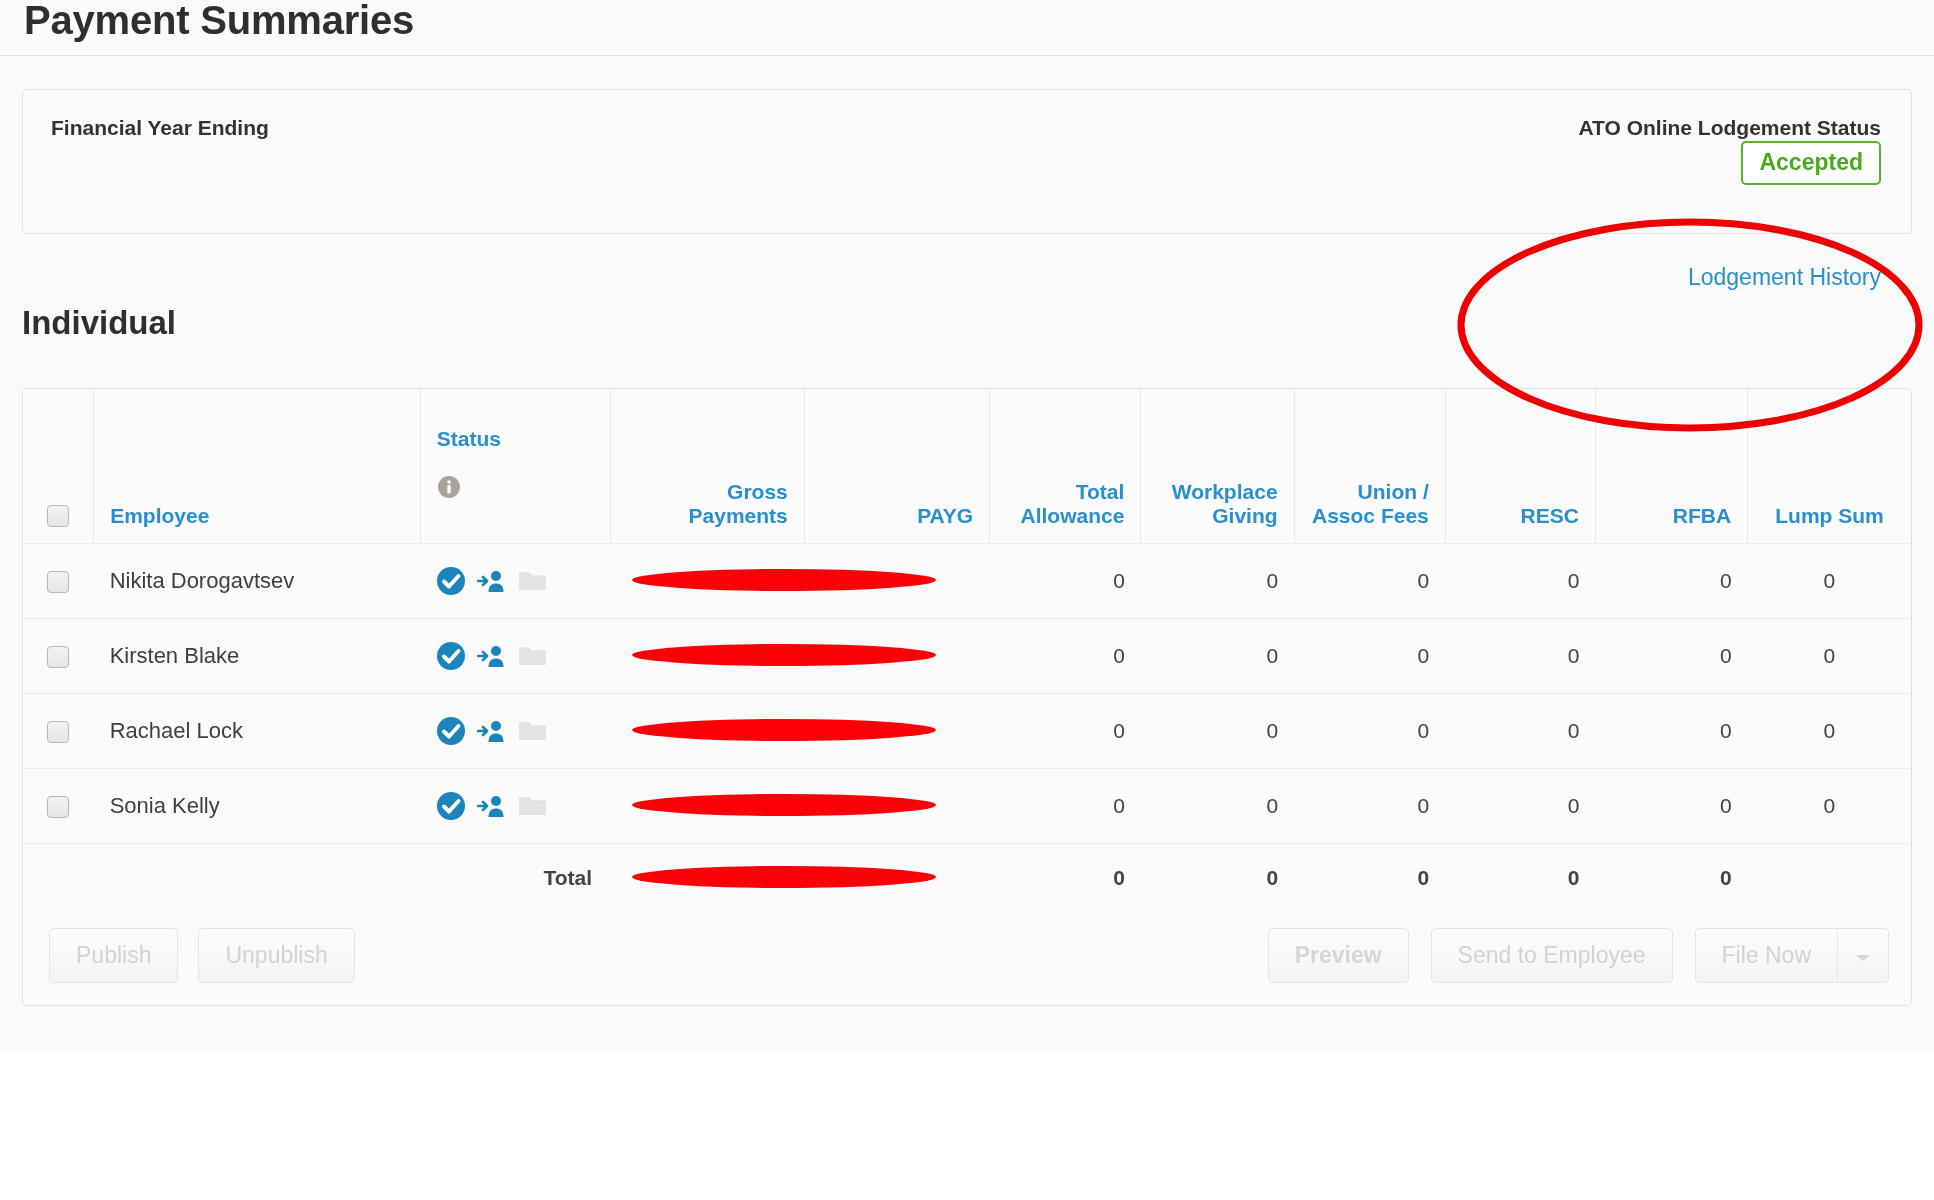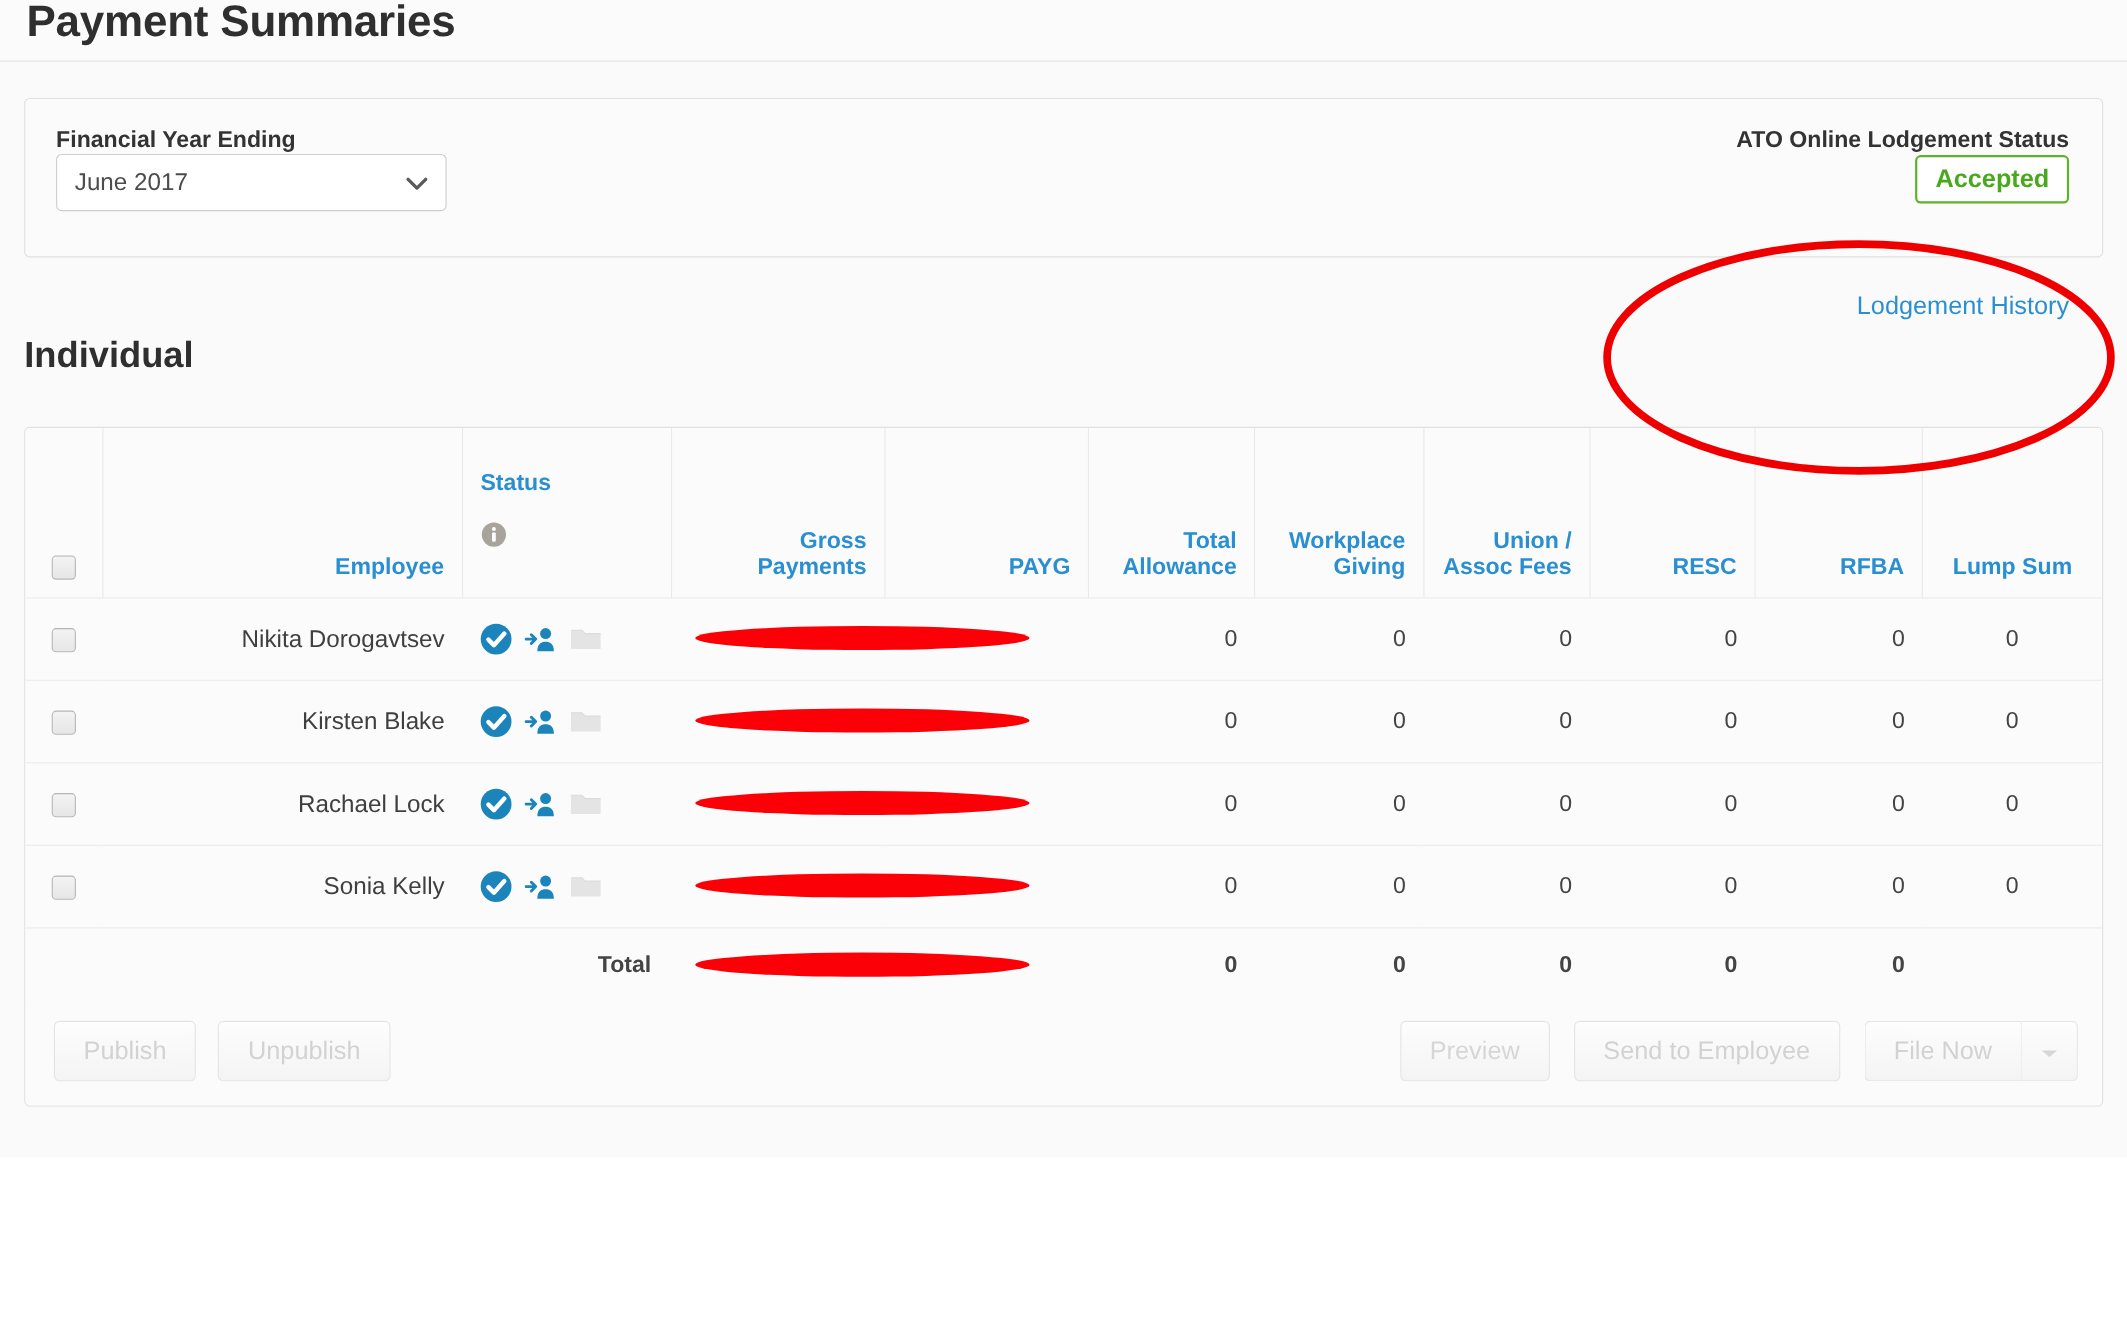--- a/index.html
+++ b/index.html
@@ -140,21 +140,21 @@
     font-size: 21px; font-weight: bold;
     vertical-align: bottom;
     padding: 14px 16px 16px 16px;
     border-left: 1px solid #e9e9e9;
     background: #fbfbfb;
     line-height: 1.12;
     white-space: pre-line;
   }
   table.ps thead th:first-child { border-left: none; }
   th.col-check, td.col-check { width: 64px; text-align: center; padding-left: 0; padding-right: 0; }
-  th.col-emp, td.col-emp { text-align: right; width: 296px; }
+  th.col-emp, td.col-emp { text-align: left; width: 296px; }
   th.col-status, td.col-status { text-align: left; width: 172px; }
   th.num, td.num { text-align: right; }
   th.col-gross, td.col-gross { width: 176px; }
   th.col-payg, td.col-payg  { width: 168px; }
   th.col-alw,  td.col-alw   { width: 137px; }
   th.col-wpg,  td.col-wpg   { width: 136px; }
   th.col-uni,  td.col-uni   { width: 137px; }
   th.col-resc, td.col-resc  { width: 136px; }
   th.col-rfba, td.col-rfba  { width: 138px; }
   th.col-lump, td.col-lump  { width: 148px; text-align: center; }
@@ -218,21 +218,21 @@
     border: 1px solid #e4e4e4;
     border-radius: 5px;
     background: linear-gradient(#fdfdfd, #f4f4f4);
     color: #d2d2d2;
     font-size: 23px;
     font-family: "Liberation Sans", sans-serif;
     padding: 13px 26px;
     cursor: default;
     white-space: nowrap;
   }
-  .btn.bold { font-weight: normal; color: #d6d6d6; }
+  .btn.bold { font-weight: bold; color: #d6d6d6; }
   .btn-group-left { display: flex; gap: 20px; }
   .btn-group-right { display: flex; gap: 22px; align-items: center; }
   .split { display: flex; }
   .split .btn-main {
     border-top-right-radius: 0; border-bottom-right-radius: 0;
     border-right: 1px solid #e8e8e8;
   }
   .split .btn-caret {
     border-top-left-radius: 0; border-bottom-left-radius: 0;
     border-left: none;
@@ -247,28 +247,20 @@
 
   <div class="title-bar">
     <h1 class="page-title">Payment Summaries</h1>
   </div>
 
 
   <div class="panel">
     <div class="panel-inner">
       <div class="fy-block">
         <div class="fy-label">Financial Year Ending</div>
-        <div class="fy-select">
-          <span class="fy-value" title="Select financial year">June 2017</span>
-          <span class="fy-caret">
-            <svg width="20" height="12" viewBox="0 0 20 12">
-              <path d="M2 2 L10 10 L18 2" stroke="#5a5a5a" stroke-width="3" fill="none" stroke-linecap="round" stroke-linejoin="round"></path>
-            </svg>
-          </span>
-        </div>
       </div>
 
       <div class="ato-block">
         <div class="ato-label">ATO Online Lodgement Status</div>
         <div class="ato-badge">Accepted</div>
       </div>
     </div>
     <div class="lodgement-row">
       <a class="lodgement-link">Lodgement History</a>
     </div>

